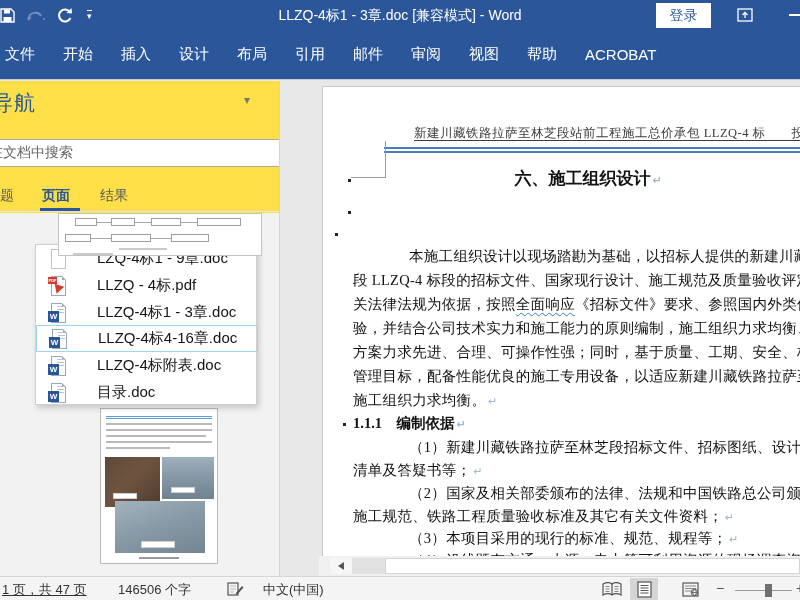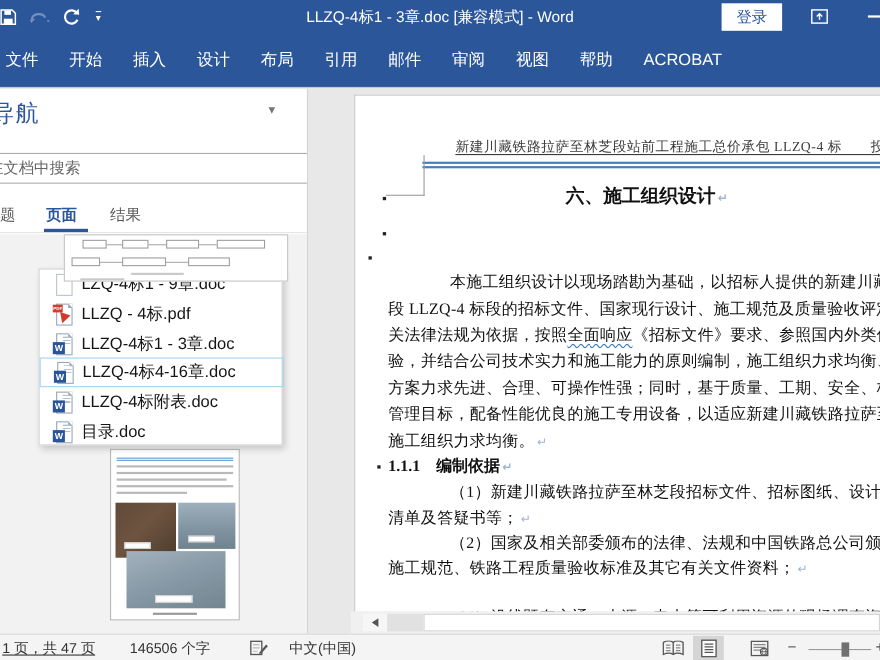--- a/index.html
+++ b/index.html
@@ -20,21 +20,21 @@
   .min-btn { position:absolute; left:789px; top:14px; width:14px; height:2px; background:#fff; }
 
   
   .ribbon { position:absolute; left:0; top:30px; width:800px; height:50px; background:#2b579a; border-bottom:1px solid #c9c9c9; display:flex; align-items:center; color:#fff; font-size:15px; }
   .rtab { padding:0 14px; white-space:nowrap; }
   .rtab-file { margin-left:-9px; }
   .tellme { display:flex; align-items:center; margin-left:6px; white-space:nowrap; }
   .tellme svg { margin-right:8px; }
 
   
-  .navpane { position:absolute; left:0; top:81px; width:280px; height:495px; background:#ffffff; border-right:1px solid #d4d4d4; overflow:hidden; }
+  .navpane { position:absolute; left:0; top:81px; width:280px; height:495px; background:#fde047; border-right:1px solid #d4d4d4; overflow:hidden; }
   .nav-title { position:absolute; left:-8px; top:8px; font-size:21px; color:#2b579a; letter-spacing:1px; }
   .nav-caret { position:absolute; left:244px; top:12px; color:#777; font-size:12px; }
   .nav-close { position:absolute; left:294px; top:6px; color:#555; font-size:19px; }
   .nav-search { position:absolute; left:-20px; top:58px; width:336px; height:28px; background:#fff; border:1px solid #ababab; display:flex; align-items:center; }
   .nav-search-text { padding-left:8px; color:#666; font-size:14px; flex:1; white-space:nowrap; overflow:hidden; }
   .nav-search-ico { margin-right:6px; color:#444; display:flex; align-items:center; }
   .nav-search-caret { margin-right:8px; color:#666; font-size:10px; }
   .nav-tabs { position:absolute; left:0; top:100px; width:318px; height:31px; font-size:14px; border-bottom:1px solid #e4e4e4; }
   .ntab { position:absolute; top:6px; color:#595959; white-space:nowrap; }
   .ntab-headings { left:-14px; }
@@ -51,21 +51,21 @@
   .thumb2 { position:absolute; left:100px; top:195px; width:118px; height:156px; background:#fff; border:1px solid #b8b8b8; overflow:hidden; }
   .t2-blueline { position:absolute; left:5px; top:7px; width:106px; height:3px; border-top:1px solid #5b9bd5; border-bottom:1px solid #5b9bd5; }
   .t2-line { position:absolute; background:#b9b9b9; height:2px; }
   .photoA { position:absolute; left:4px; top:48px; width:55px; height:50px; background:linear-gradient(135deg,#5f4a38 0%,#6e5440 45%,#4e3c2d 100%); }
   .photoB { position:absolute; left:61px; top:48px; width:52px; height:42px; background:linear-gradient(180deg,#9eb0bc 0%,#7e929f 60%,#6e8290 100%); }
   .photoC { position:absolute; left:14px; top:92px; width:90px; height:52px; background:linear-gradient(160deg,#a3b2bd 0%,#8799a6 50%,#73858f 100%); }
   .photo-chip { position:absolute; background:#fff; border:1px solid #cfcfcf; }
 
   
   .filepopup { position:absolute; left:35px; top:31px; width:222px; height:161px; background:#fff; border:1px solid #cfcfcf; box-shadow:2px 3px 6px rgba(0,0,0,.18); z-index:2; }
-  .frow { position:absolute; left:0; width:222px; height:27px; display:flex; align-items:center; }
+  .frow { position:absolute; left:0; width:222px; height:27px; display:flex; align-items:center;gap:23px; }
   .frow-selected { border:1px solid #9fd4f2; }
   .frow-label { margin-left:8px; font-size:15px; color:#151515; white-space:nowrap; }
   .ficon { position:relative; width:17px; height:20px; margin-left:13px; flex:0 0 17px; }
   .ficon .page { position:absolute; left:2px; top:0; width:15px; height:20px; background:#fff; border:1px solid #9aa7b8; }
   .ficon .fold { position:absolute; right:0; top:0; width:0; height:0; border-left:4px solid #9aa7b8; border-top:4px solid #fff; }
   .ficon .wbox { position:absolute; left:-1px; top:8px; width:11px; height:11px; background:#2a5699; color:#fff; font-size:8px; font-weight:bold; text-align:center; line-height:11px; }
   .ficon .dlines { position:absolute; left:8px; top:3px; width:7px; height:10px;
       background:linear-gradient(#b7c2d0 0 1px,transparent 1px 3px,#b7c2d0 3px 4px,transparent 4px 6px,#b7c2d0 6px 7px,transparent 7px); }
   .ficon.pdf .chip { position:absolute; left:-1px; top:1px; width:9px; height:7px; background:#d23b2e; color:#fff; font-size:4px; line-height:7px; text-align:center; font-weight:bold; }
   .ficon.pdf .glyph { position:absolute; left:4px; top:9px; width:0; height:0; border-left:5px solid transparent; border-right:5px solid transparent; border-top:9px solid #d23b2e; transform:rotate(18deg); }
@@ -301,20 +301,21 @@
     <div class="bline bl-0" style="top:280px">管理目标，配备性能优良的施工专用设备，以适应新建川藏铁路拉萨至林芝段 L</div>
     <div class="bline bl-0" style="top:304px"><span>施工组织力求均衡。</span><span class="pilcrow">↵</span></div>
 
     <span class="pbullet" style="left:20px;top:336px"></span>
     <div class="doc-h4"><span>1.1.1</span>　<span>编制依据</span><span class="pilcrow">↵</span></div>
 
     <div class="bline bl-i" style="top:351px">（1）新建川藏铁路拉萨至林芝段招标文件、招标图纸、设计简要说明、工</div>
     <div class="bline bl-0" style="top:374px"><span>清单及答疑书等；</span><span class="pilcrow">↵</span></div>
     <div class="bline bl-i" style="top:397px">（2）国家及相关部委颁布的法律、法规和中国铁路总公司颁布的现行设计</div>
     <div class="bline bl-0" style="top:420px"><span>施工规范、铁路工程质量验收标准及其它有关文件资料；</span><span class="pilcrow">↵</span></div>
+    <div class="bline bl-i" style="top:442px"><span>（3）本项目采用的现行的标准、规范、规程等；</span><span class="pilcrow">↵</span></div>
     <div class="bline bl-i" style="top:464px">（4）沿线既有交通、水源、电力等可利用资源的现场调查资料等；</div>
   </div>
 
   <div class="hscroll">
     <div class="hs-arrow">
         <span class="tri"></span>
       </div>
     <div class="hs-track"></div>
     <div class="hs-thumb"></div>
   </div>

